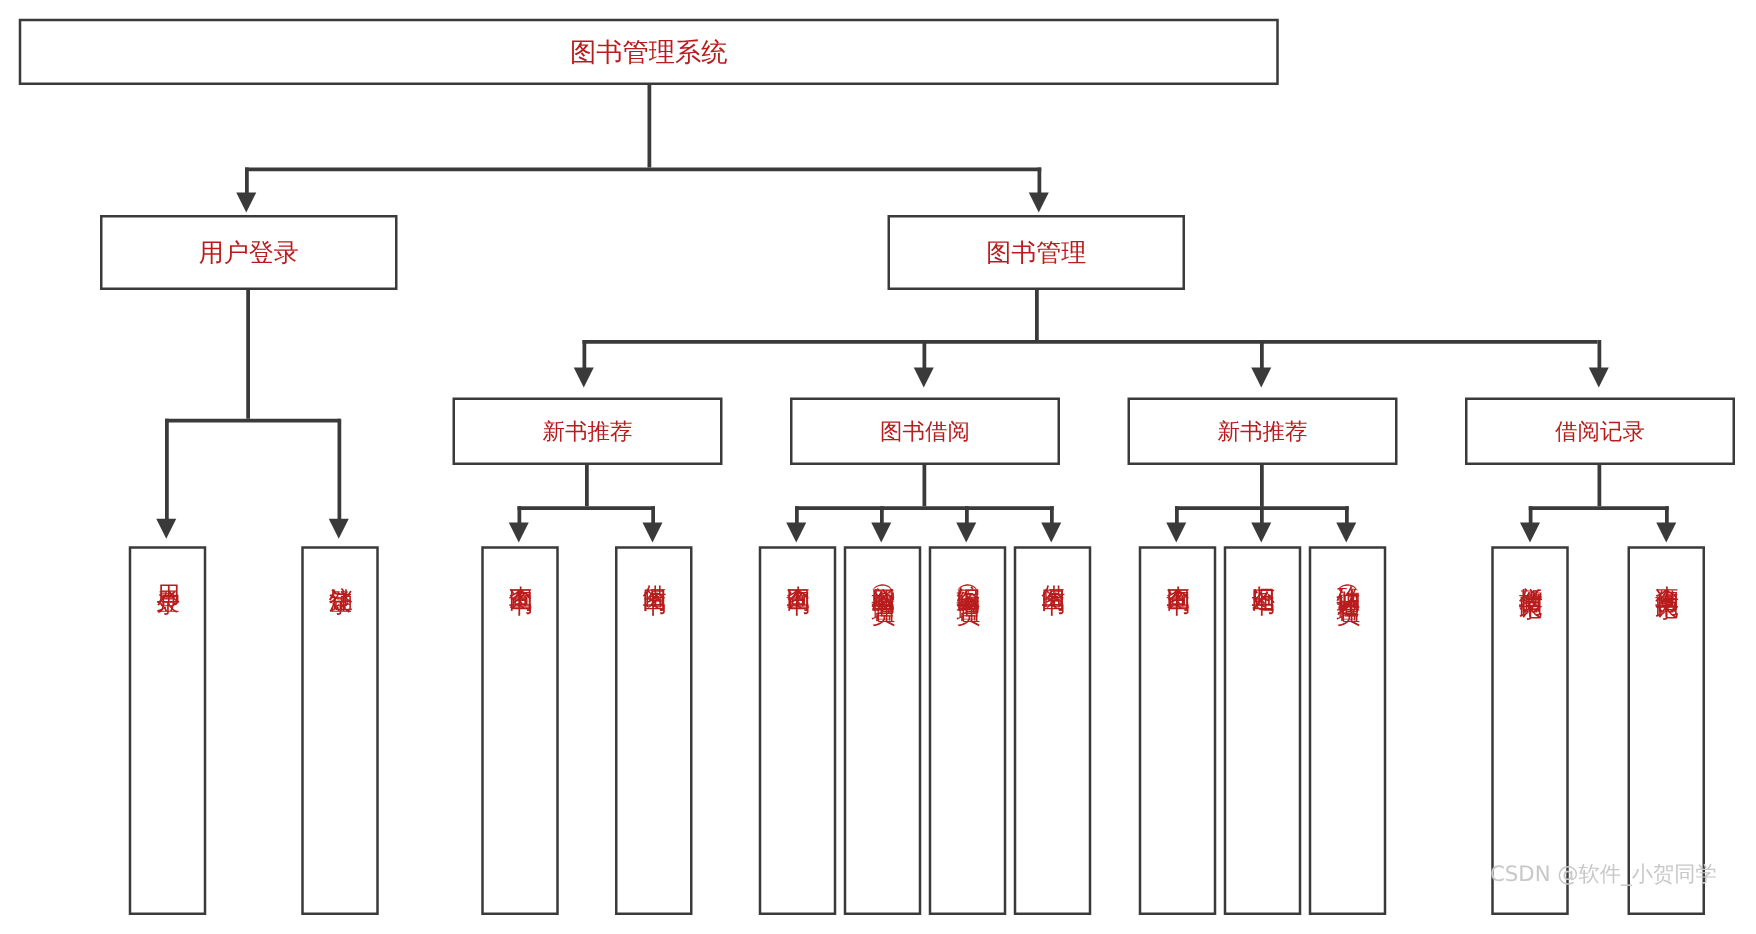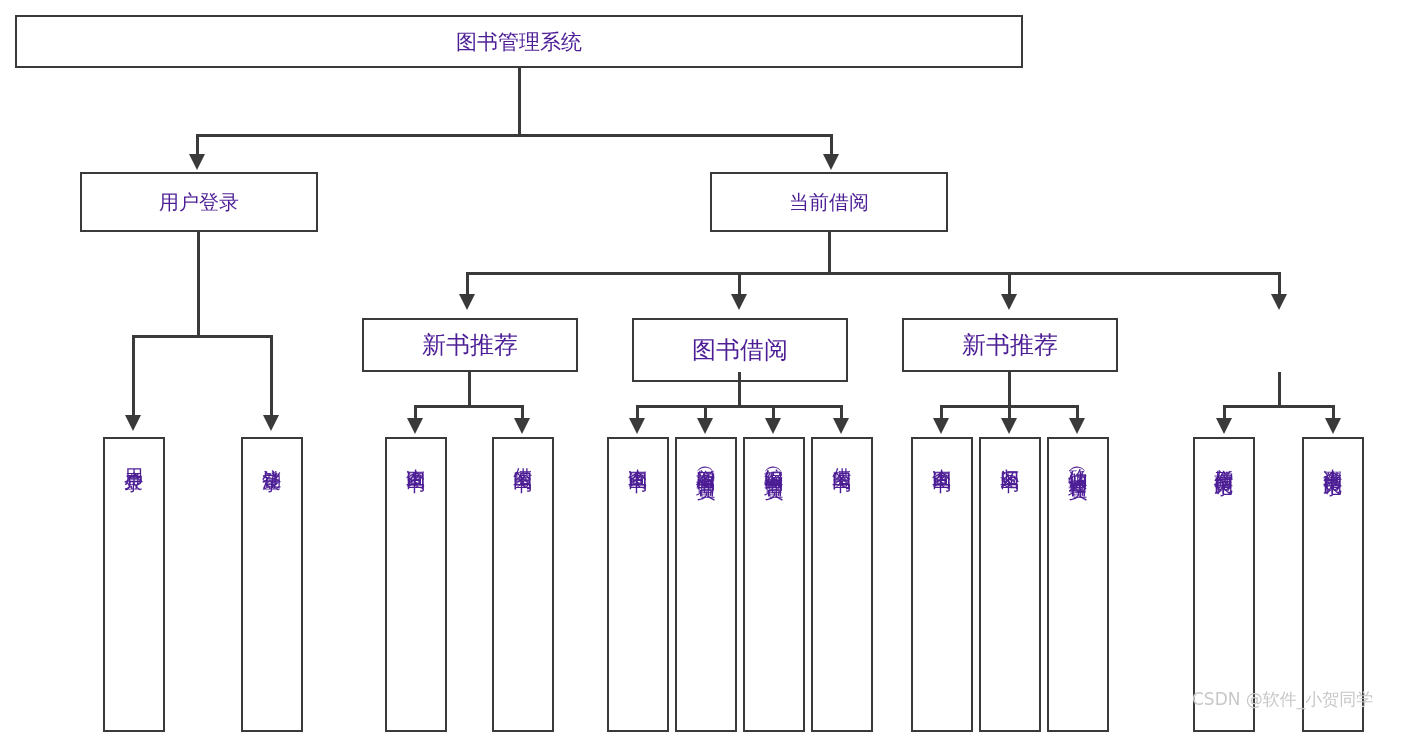--- a/index.html
+++ b/index.html
@@ -18,30 +18,30 @@
   }
 
   
   .node {
     position: absolute;
     background: #ffffff;
     border: 2px solid #3a3a3a;
     display: flex;
     align-items: center;
     justify-content: center;
-    color: #4c1d95;
+    color: #b91c1c;
   }
   .node.level-root {
     font-size: 21px;
   }
   .node.level-2 {
     font-size: 20px;
   }
   .node.level-3 {
-    font-size: 24px;
+    font-size: 18px;
   }
   .node.leaf {
     font-size: 19px;
     align-items: flex-start;
     padding-top: 14px;
   }
   .node.leaf .vtext {
     writing-mode: vertical-rl;
     text-orientation: upright;
     letter-spacing: 2px;
@@ -96,21 +96,21 @@
 
   <div class="vline" style="left:196px; top:134px; width:3px; height:22px;"></div>
   <div class="arrow" style="left:189px; top:154px;"></div>
   <div class="vline" style="left:830px; top:134px; width:3px; height:22px;"></div>
   <div class="arrow" style="left:823px; top:154px;"></div>
 
   <div class="node level-2" style="left:80px; top:172px; width:238px; height:60px;">
     <span class="htext">用户登录</span>
   </div>
   <div class="node level-2" style="left:710px; top:172px; width:238px; height:60px;">
-    <span class="htext">当前借阅</span>
+    <span class="htext">图书管理</span>
   </div>
 
   <div class="vline" style="left:197px; top:232px; width:3px; height:103px;"></div>
   <div class="hline" style="left:132px; top:335px; width:140px; height:3px;"></div>
   <div class="vline" style="left:132px; top:335px; width:3px; height:82px;"></div>
   <div class="arrow" style="left:125px; top:415px;"></div>
   <div class="vline" style="left:270px; top:335px; width:3px; height:82px;"></div>
   <div class="arrow" style="left:263px; top:415px;"></div>
 
   <div class="vline" style="left:828px; top:232px; width:3px; height:40px;"></div>
@@ -121,25 +121,28 @@
   <div class="vline" style="left:738px; top:272px; width:3px; height:24px;"></div>
   <div class="arrow" style="left:731px; top:294px;"></div>
   <div class="vline" style="left:1008px; top:272px; width:3px; height:24px;"></div>
   <div class="arrow" style="left:1001px; top:294px;"></div>
   <div class="vline" style="left:1278px; top:272px; width:3px; height:24px;"></div>
   <div class="arrow" style="left:1271px; top:294px;"></div>
 
   <div class="node level-3" style="left:362px; top:318px; width:216px; height:54px;">
     <span class="htext">新书推荐</span>
   </div>
-  <div class="node level-3" style="left:632px; top:318px; width:216px; height:64px;">
+  <div class="node level-3" style="left:632px; top:318px; width:216px; height:54px;">
     <span class="htext">图书借阅</span>
   </div>
   <div class="node level-3" style="left:902px; top:318px; width:216px; height:54px;">
     <span class="htext">新书推荐</span>
+  </div>
+  <div class="node level-3" style="left:1172px; top:318px; width:216px; height:54px;">
+    <span class="htext">借阅记录</span>
   </div>
 
   <div class="vline" style="left:468px; top:372px; width:3px; height:33px;"></div>
   <div class="hline" style="left:414px; top:405px; width:110px; height:3px;"></div>
   <div class="vline" style="left:414px; top:405px; width:3px; height:14px;"></div>
   <div class="arrow" style="left:407px; top:418px;"></div>
   <div class="vline" style="left:521px; top:405px; width:3px; height:14px;"></div>
   <div class="arrow" style="left:514px; top:418px;"></div>
 
   <div class="vline" style="left:738px; top:372px; width:3px; height:33px;"></div>

